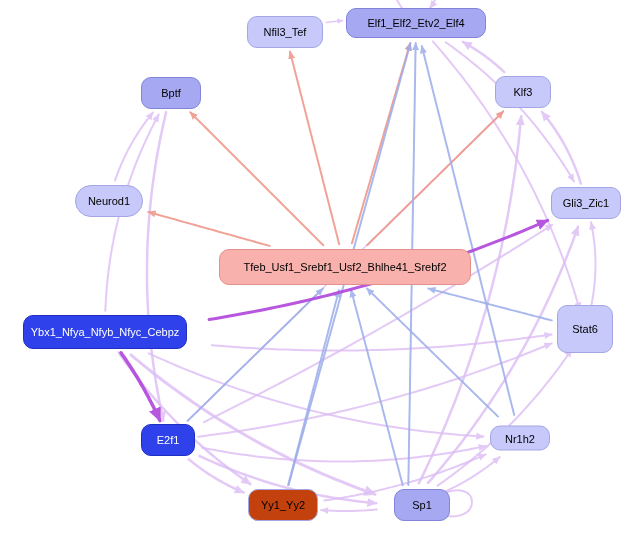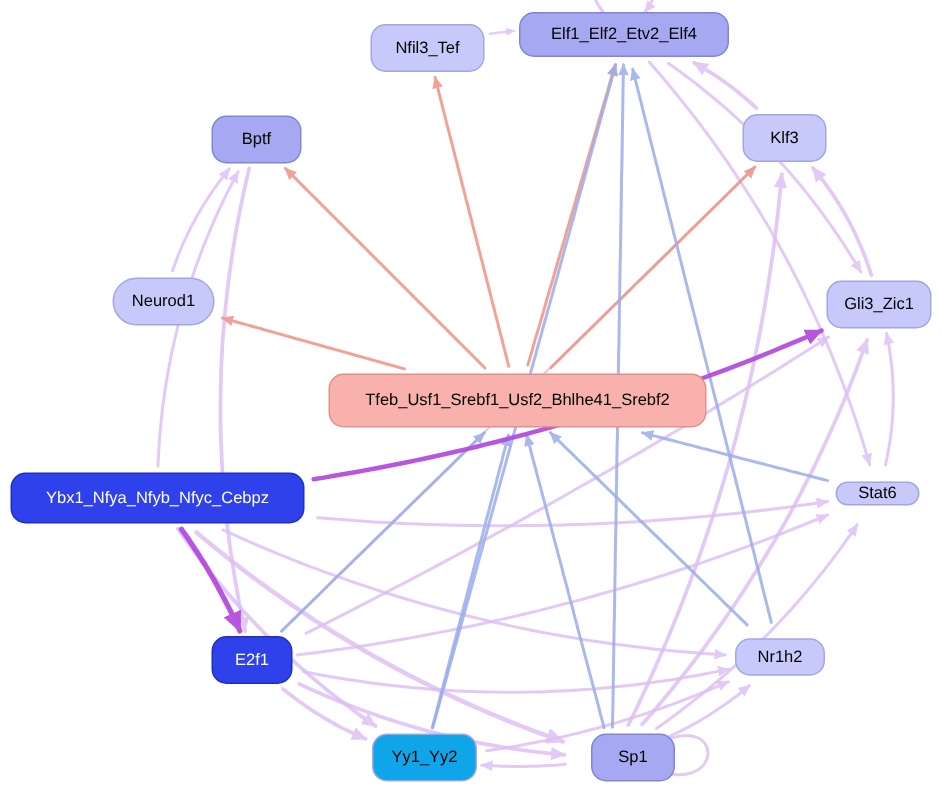--- a/index.html
+++ b/index.html
@@ -114,31 +114,31 @@
     </div>
   <div class="node" style="left: 109px; top: 201px; width: 68px; height: 32px; background: rgb(198, 201, 249); border-color: rgb(163, 166, 227); color: rgb(0, 0, 0); border-radius: 16px;">
       <span>Neurod1</span>
     </div>
   <div class="node" style="left: 586px; top: 203px; width: 70px; height: 32px; background: rgb(198, 201, 249); border-color: rgb(163, 166, 227); color: rgb(0, 0, 0);">
       <span>Gli3_Zic1</span>
     </div>
   <div class="node" style="left: 345px; top: 267px; width: 252px; height: 36px; background: rgb(249, 177, 173); border-color: rgb(226, 144, 140); color: rgb(0, 0, 0);">
       <span>Tfeb_Usf1_Srebf1_Usf2_Bhlhe41_Srebf2</span>
     </div>
-  <div class="node" style="left: 105px; top: 332px; width: 196px; height: 34px; background: rgb(46, 65, 234); border-color: rgb(31, 47, 192); color: rgb(255, 255, 255);">
+  <div class="node" style="left: 105px; top: 332px; width: 164px; height: 34px; background: rgb(46, 65, 234); border-color: rgb(31, 47, 192); color: rgb(255, 255, 255);">
       <span>Ybx1_Nfya_Nfyb_Nfyc_Cebpz</span>
     </div>
-  <div class="node" style="left: 585px; top: 329px; width: 56px; height: 16px; background: rgb(198, 201, 249); border-color: rgb(163, 166, 227); color: rgb(0, 0, 0);">
+  <div class="node" style="left: 585px; top: 329px; width: 56px; height: 48px; background: rgb(198, 201, 249); border-color: rgb(163, 166, 227); color: rgb(0, 0, 0);">
       <span>Stat6</span>
     </div>
   <div class="node" style="left: 168px; top: 440px; width: 54px; height: 32px; background: rgb(46, 65, 234); border-color: rgb(31, 47, 192); color: rgb(255, 255, 255); justify-content: center;">
       <span>E2f1</span>
     </div>
   <div class="node" style="left: 520px; top: 438px; width: 60px; height: 25px; background: rgb(198, 201, 249); border-color: rgb(163, 166, 227); color: rgb(0, 0, 0);">
       <span>Nr1h2</span>
     </div>
-  <div class="node" style="left: 283px; top: 505px; width: 70px; height: 32px; background: #0ea5e9; border-color: rgb(163, 166, 227); color: rgb(0, 0, 0);">
+  <div class="node" style="left: 283px; top: 505px; width: 70px; height: 32px; background: #c2410c; border-color: rgb(163, 166, 227); color: rgb(0, 0, 0);">
       <span>Yy1_Yy2</span>
     </div>
   <div class="node" style="left: 408px; top: 505px; width: 56px; height: 32px; background: rgb(166, 169, 242); border-color: rgb(129, 132, 216); color: rgb(0, 0, 0); margin-left: 14px;">
       <span>Sp1</span>
     </div>
 </div>
 
 </body></html>

